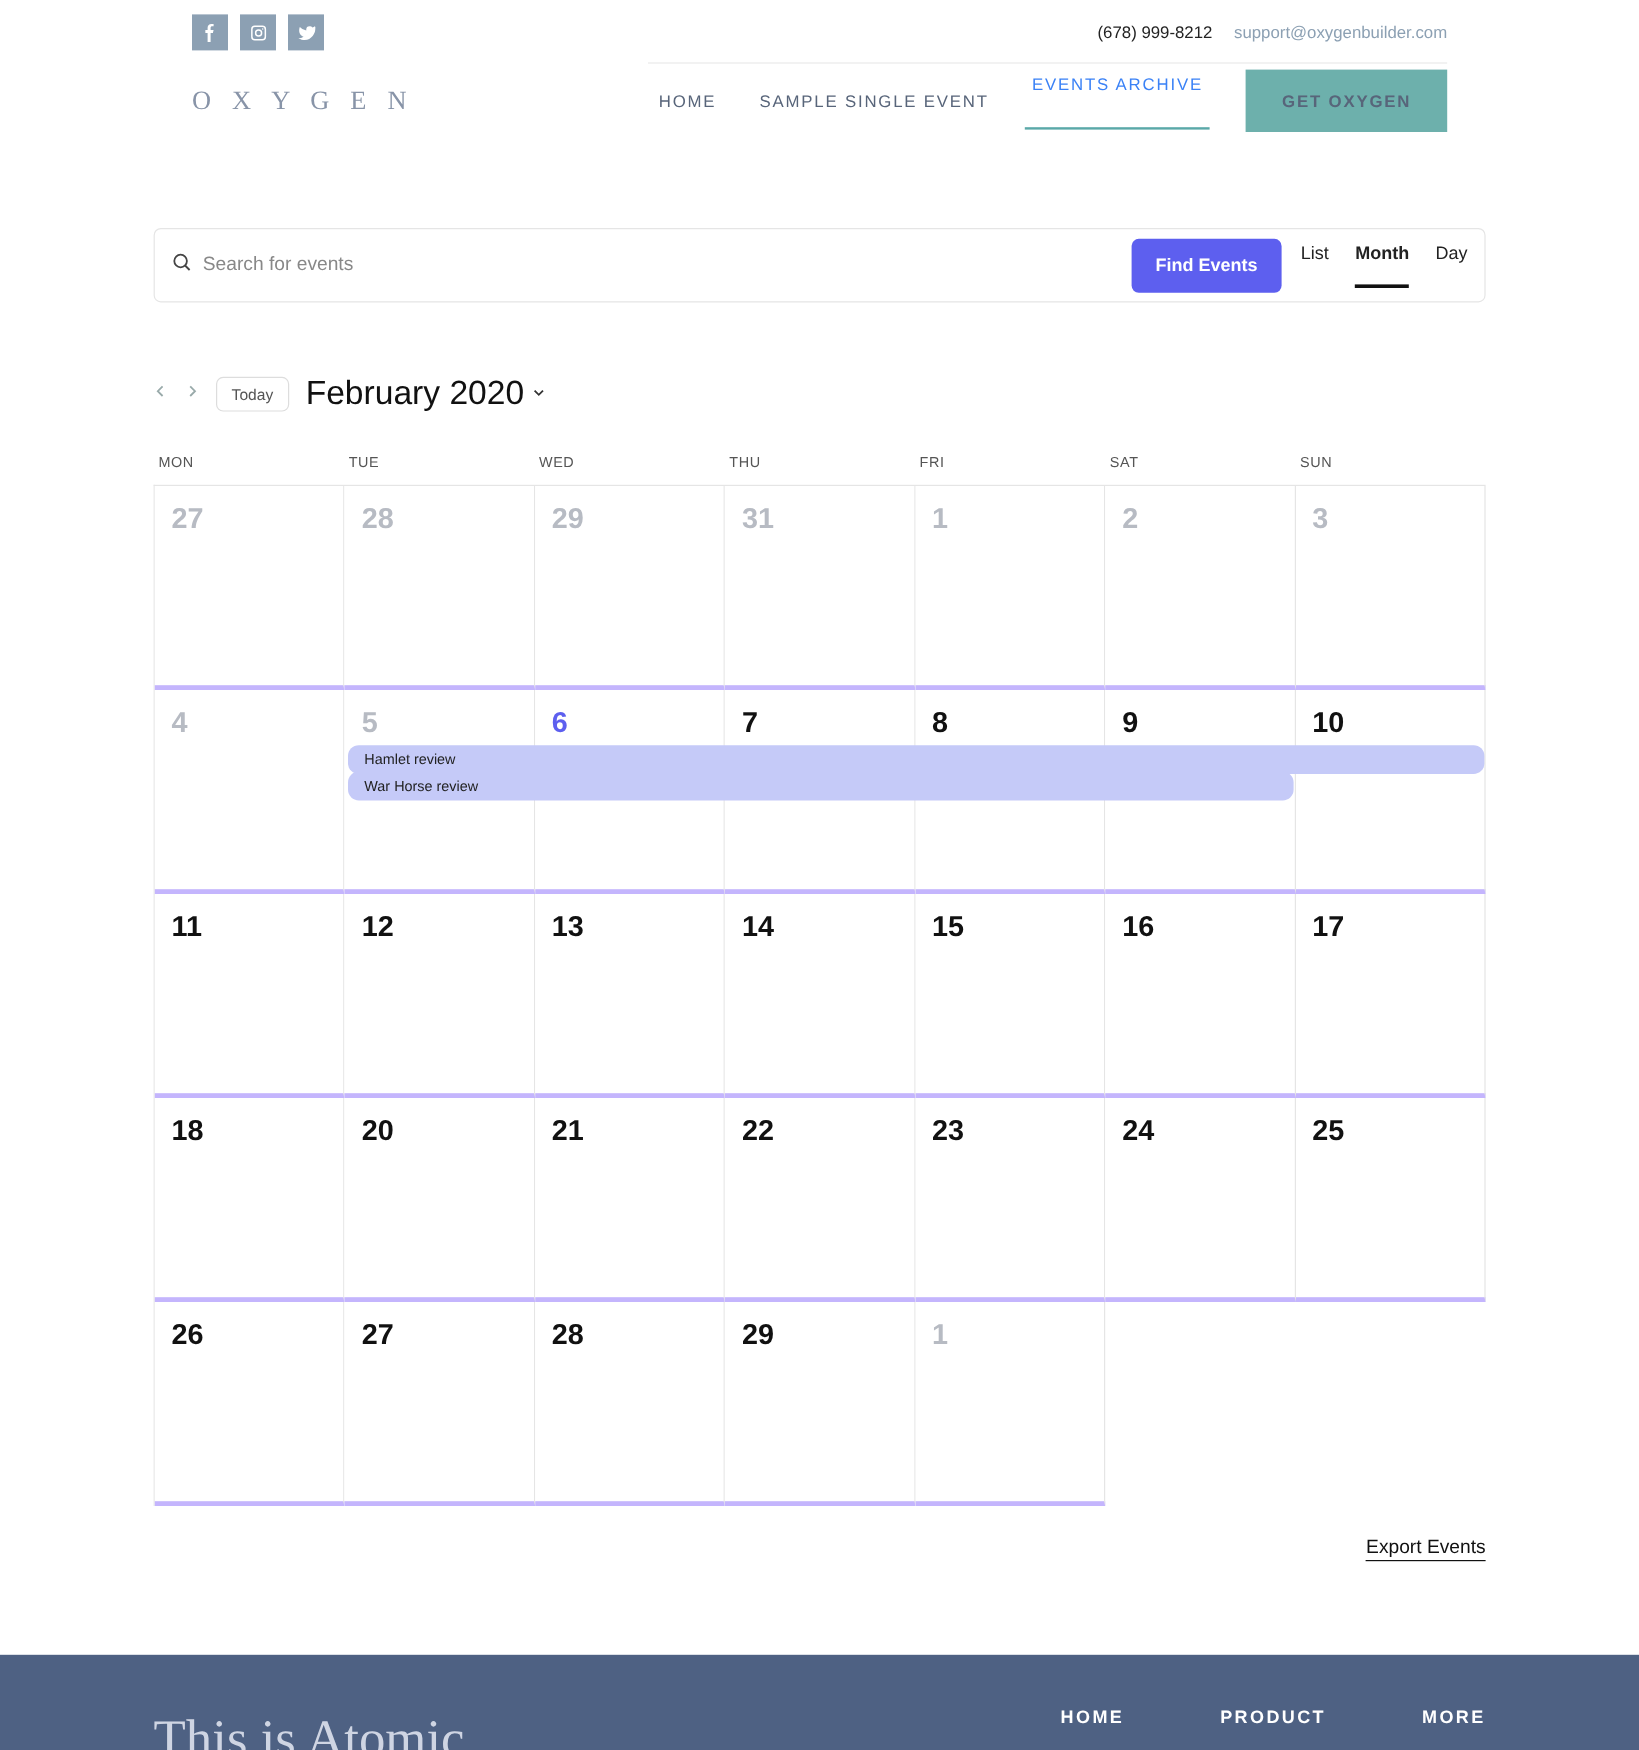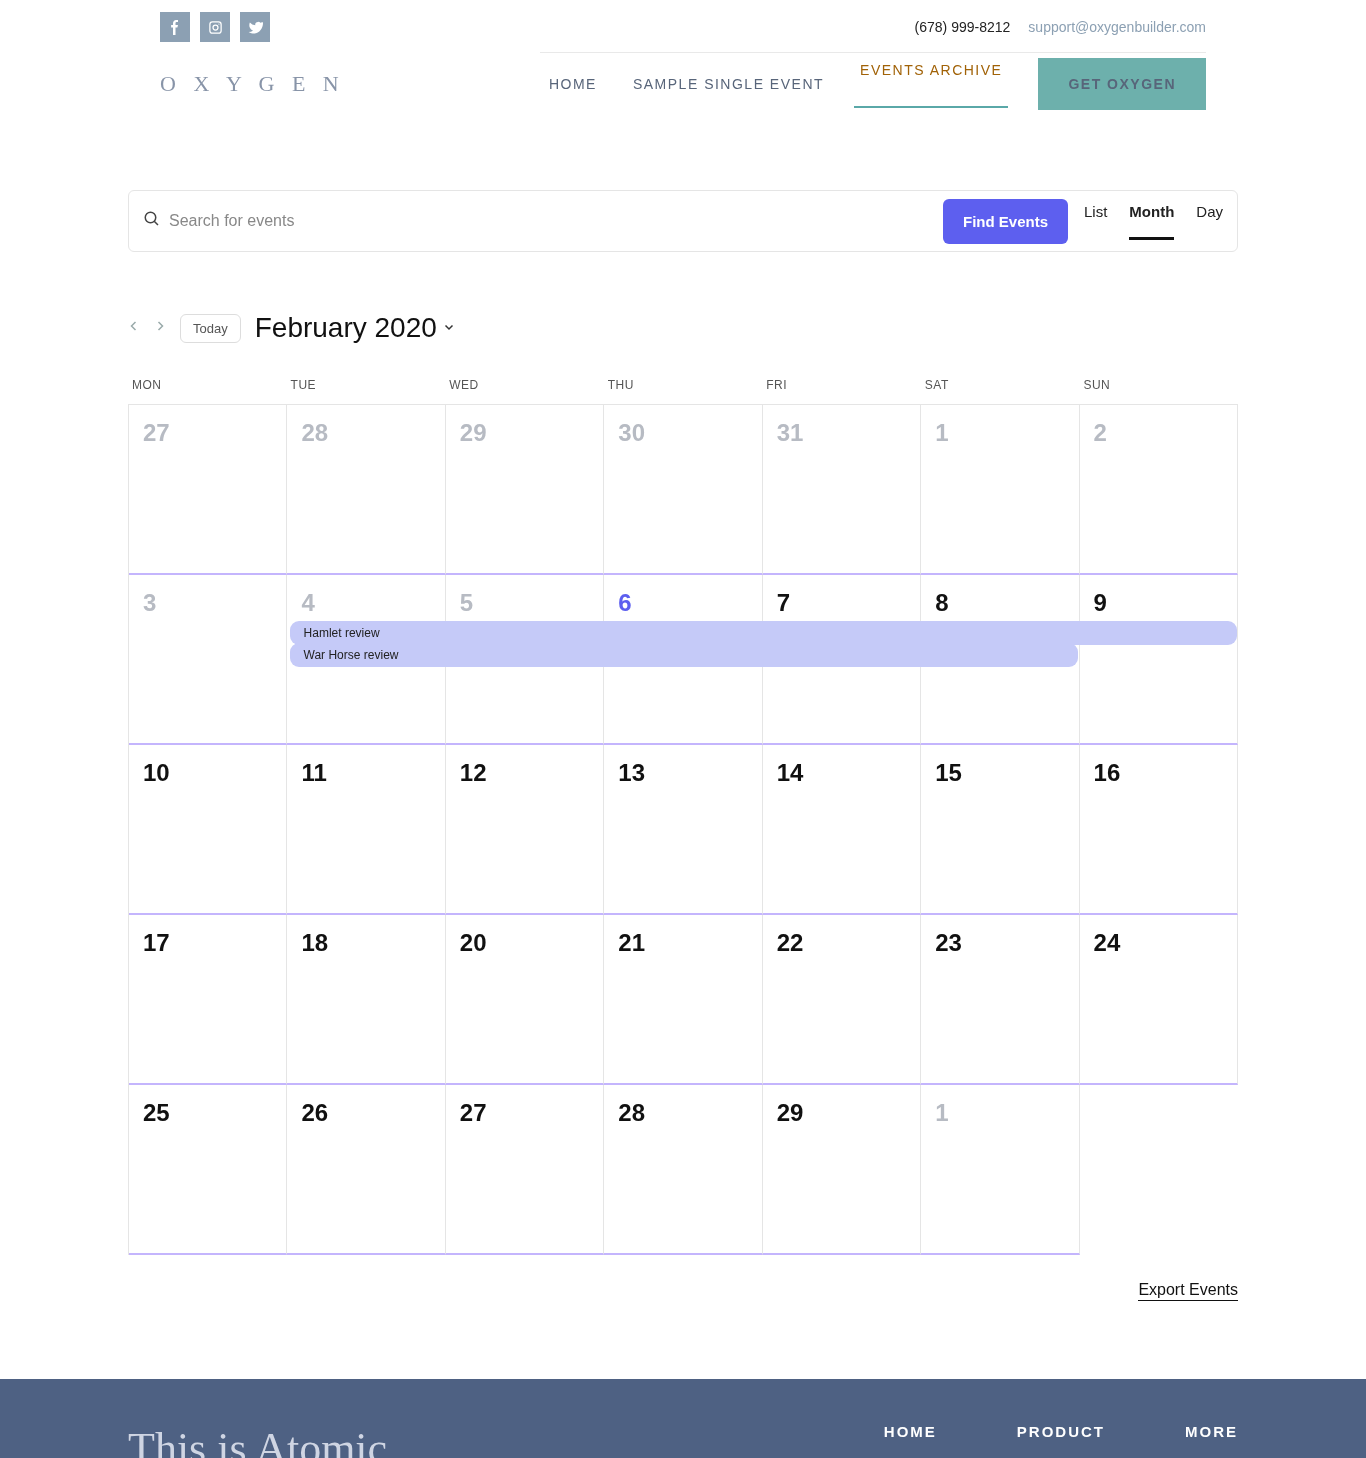--- a/index.html
+++ b/index.html
@@ -14,21 +14,21 @@
 .topcontact { display: flex; gap: 18px; font-size: 14px; }
 .phone { color: #232323; }
 .email { color: #8ca0b3; }
 
 
 .header { display: flex; justify-content: space-between; align-items: center; padding: 16px 160px 0 160px; position: relative; }
 .header::after { content:""; display:block; position:absolute; left:540px; right:160px; top:10px; height:1px; background:#e9e9e9; }
 .logo { font-family: Georgia, serif; letter-spacing: 6px; color: #8894a8; font-size: 22px; font-weight: 300; }
 .nav { display: flex; align-items: center; gap: 36px; }
 .nav a, .nav span { color: #58657a; font-size: 14px; letter-spacing: 1.5px; text-decoration: none; }
-.nav .active { color: #a16207; position: relative; padding-bottom: 28px; }
+.nav .active { color: #3b82f6; position: relative; padding-bottom: 28px; }
 .nav .active::after { content:""; position:absolute; left:-6px; right:-6px; top:44px; height:2px; background:#5aa8a8; }
 .btn-get { background:#6db0ac; color:#fff; padding: 18px 30px; letter-spacing: 2px; font-size: 14px; font-weight: 700; }
 
 
 .container { max-width: 1110px; margin: 0 auto; padding-top: 80px; }
 
 
 .searchrow { display:flex; align-items:center; border:1px solid #e5e5e5; border-radius:6px; height:62px; padding: 0 14px; }
 .searchrow .icon { margin-right: 8px; color:#444; }
 .searchrow input { flex:1; border:none; outline:none; font-size:16px; color:#666; }
@@ -44,21 +44,21 @@
 .navarrow { color:#9aa; cursor:pointer; font-size: 16px; }
 .today-btn { border:1px solid #ddd; border-radius:6px; padding:6px 12px; font-size:13px; color:#555; background:#fff; cursor:pointer; }
 .month-label { font-size:28px; font-weight:400; color:#111; display:flex; align-items:center; gap:6px; cursor:pointer; }
 .month-label .chev { font-size:14px; color:#444; }
 
 
 .calendar { margin-top: 34px; }
 .dow { display:grid; grid-template-columns: repeat(7, 1fr); gap:0; }
 .dow div { font-size:12px; letter-spacing:0.5px; color:#555; padding: 0 0 12px 4px; }
 .grid { display:grid; grid-template-columns: repeat(7, 1fr); border-top:1px solid #e5e5e5; border-left:1px solid #e5e5e5; position:relative; }
-.cell { border-right:1px solid #e5e5e5; border-bottom:2px solid #c4b5fd; height:170px; padding: 14px 0 0 14px; position:relative; background:#fff; }
+.cell { border-right:1px solid #e5e5e5; border-bottom:4px solid #c4b5fd; height:170px; padding: 14px 0 0 14px; position:relative; background:#fff; }
 .cell .num { font-size:24px; font-weight:700; color:#111; }
 .cell.prev .num, .cell.past .num { color:#b7bbc3; }
 .cell.today .num { color:#5d5fef; }
 
 
 .event-bar { position:absolute; height:24px; background:#c5caf8; border-radius:9px; z-index:5; display:flex; align-items:center; font-size:12px; color:#222; padding-left:14px; }
 
 
 .export-row { text-align:right; margin-top: 26px; }
 .export-row a { color:#111; font-size:16px; text-decoration:none; border-bottom:1px solid #111; padding-bottom:2px; cursor:pointer; }
@@ -162,23 +162,20 @@
           <div class="cell prev">
             <div class="num">27</div>
           </div>
           <div class="cell prev">
             <div class="num">28</div>
           </div>
           <div class="cell prev">
             <div class="num">29</div>
           </div>
           <div class="cell prev">
-            <div class="num">30</div>
-          </div>
-          <div class="cell prev">
             <div class="num">31</div>
           </div>
           <div class="cell past">
             <div class="num">1</div>
           </div>
           <div class="cell past">
             <div class="num">2</div>
           </div>
           <div class="cell past">
             <div class="num">3</div>

